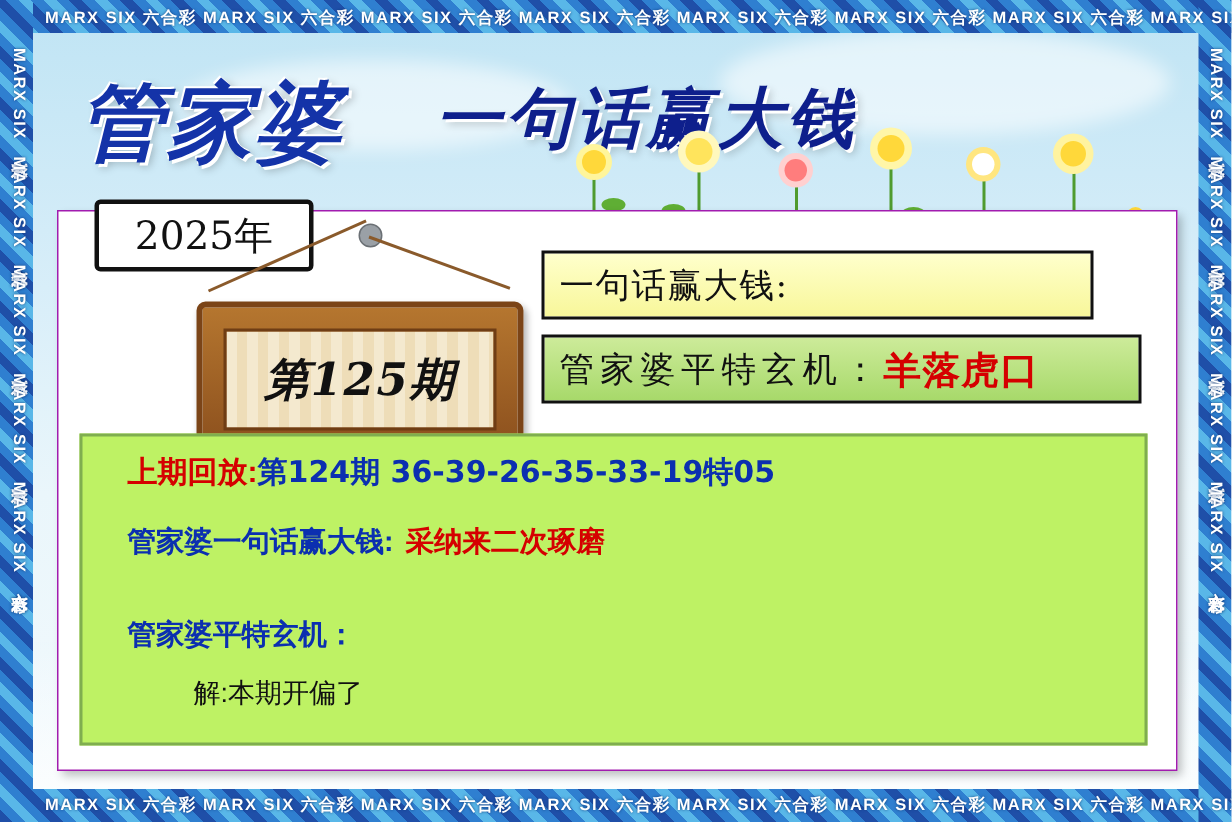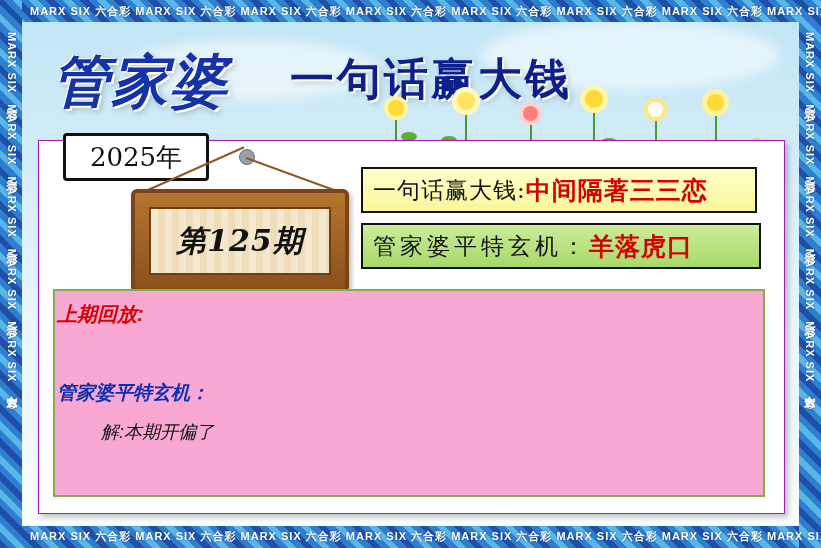--- a/index.html
+++ b/index.html
@@ -46,20 +46,21 @@
     letter-spacing:2px;
     text-shadow:2px 2px 0 #ffffff, -1px -1px 0 #ffffff, 3px 3px 6px rgba(0,0,0,.25);
     font-style:italic;
   }
   .headline{
     position:absolute;left:268px;top:28px;
     font-family:"DejaVu Serif","Liberation Serif",serif;
     font-size:44px;font-weight:bold;color:#0e1f8c;
     letter-spacing:3px;
     text-shadow:2px 2px 0 #fff, 3px 3px 6px rgba(0,0,0,.2);
+    font-style:italic;
   }
   
   .flowers{position:absolute;right:24px;top:70px;width:420px;height:70px;}
   .fl{position:absolute;border-radius:50%;}
   .stem{position:absolute;width:2px;background:#4f9b2f;}
   .leaf{position:absolute;width:16px;height:9px;border-radius:9px/5px;background:#5fae34;}
 
   
   .card{
     position:absolute;left:38px;top:140px;width:745px;height:372px;
@@ -70,59 +71,58 @@
   
   .year-plate{
     position:absolute;left:24px;top:-8px;width:140px;height:42px;
     background:#ffffff;border:3px solid #111;border-radius:4px;
     display:flex;align-items:center;justify-content:center;
     font-size:26px;color:#111;font-family:"DejaVu Serif","Liberation Serif",serif;
   }
   .rope{position:absolute;height:2px;background:#8a5a2b;transform-origin:left center;}
   .peg{position:absolute;width:14px;height:14px;border-radius:50%;background:#9aa0a6;border:1px solid #6b7075;}
   .board{
-    position:absolute;left:92px;top:48px;width:210px;height:96px;
+    position:absolute;left:92px;top:60px;width:210px;height:96px;
     background:linear-gradient(#b5762f,#8b4f1d);
     border:4px solid #7b4417;border-radius:6px;
     box-shadow:2px 3px 5px rgba(0,0,0,.3);
   }
   .board-inner{
     position:absolute;left:14px;top:14px;right:14px;bottom:14px;
     background:repeating-linear-gradient(90deg,#f4e9cf 0 7px,#eeddb8 7px 14px);
     border:2px solid #6f3d14;
     display:flex;align-items:center;justify-content:center;
   }
   .board-text{
     font-family:"DejaVu Serif","Liberation Serif",serif;
     font-size:30px;font-weight:bold;color:#111;font-style:italic;letter-spacing:1px;
   }
 
   
   .banner{
     position:absolute;left:322px;height:46px;border:2px solid #111;
     display:flex;align-items:center;padding:0 10px;box-sizing:border-box;
   }
-  .banner.b1{top:26px;width:396px;background:linear-gradient(#ffffcc,#f8f79a);}
+  .banner.b1{top:26px;width:368px;background:linear-gradient(#ffffcc,#f8f79a);}
   .banner.b2{top:82px;width:400px;background:linear-gradient(#cdeb9a,#a7d96a);}
   .banner .lbl{
     font-family:"DejaVu Serif","Liberation Serif",serif;
     font-size:23px;color:#111;letter-spacing:1px;white-space:nowrap;
   }
   .banner .val{
     font-family:"DejaVu Serif","Liberation Serif",serif;
     font-size:25px;color:#d50000;font-weight:bold;letter-spacing:1px;white-space:nowrap;
   }
   .banner.b2 .lbl{letter-spacing:4px;}
 
   
   .panel{
     position:absolute;left:14px;top:148px;width:712px;height:208px;
-    background:#f9a8d4;border:2px solid #7fae4f;box-sizing:border-box;
-    padding:10px 2px;
-    font-style:italic;
+    background:#bef264;border:2px solid #7fae4f;box-sizing:border-box;
+    padding:10px 30px;
   }
   .row{display:flex;align-items:baseline;margin-bottom:4px;white-space:nowrap;}
   .r-red{color:#d50000;font-weight:bold;}
   .r-blue{color:#0b2fb0;font-weight:bold;}
   .r-dark{color:#111;}
   .f20{font-size:20px;}
   .f19{font-size:19px;}
   .f18{font-size:18px;margin-left:44px;}
   .mono-nums{font-family:"DejaVu Sans","Liberation Sans",sans-serif;}
   .sp{width:8px;display:inline-block;}
@@ -190,35 +190,40 @@
   <div class="rope" style="left:207px;top:16px;width:100px;transform:rotate(20deg);"></div>
 
   <div class="board">
     <div class="board-inner">
       <span class="board-text">第125期</span>
     </div>
   </div>
 
   <div class="banner b1">
     <span class="lbl">一句话赢大钱:</span>
-    <span class="val">中间隔著三三恋</span>
   </div>
 
   <div class="banner b2">
     <span class="lbl">管家婆平特玄机：</span>
     <span class="val">羊落虎口</span>
   </div>
 
   <div class="panel">
     <div class="row">
       <span class="f20 r-red">上期回放:</span>
+      <span class="f20 r-blue mono-nums">第124期 36-39-26-35-33-19特05</span>
+    </div>
+    <div class="gap16"></div>
+    <div class="row">
+      <span class="f19 r-blue">管家婆一句话赢大钱:</span>
+      <span class="sp"></span>
+      <span class="f19 r-red">采纳来二次琢磨</span>
     </div>
     <div class="gap16"></div>
     <div class="gap16"></div>
-    <div class="gap16"></div>
     <div class="row">
       <span class="f19 r-blue">管家婆平特玄机：</span>
       <span class="sp"></span>
     </div>
     <div class="gap10"></div>
     <div class="row">
       <span class="f18 r-dark">解:本期开偏了</span>
     </div>
   </div>
 </div>

